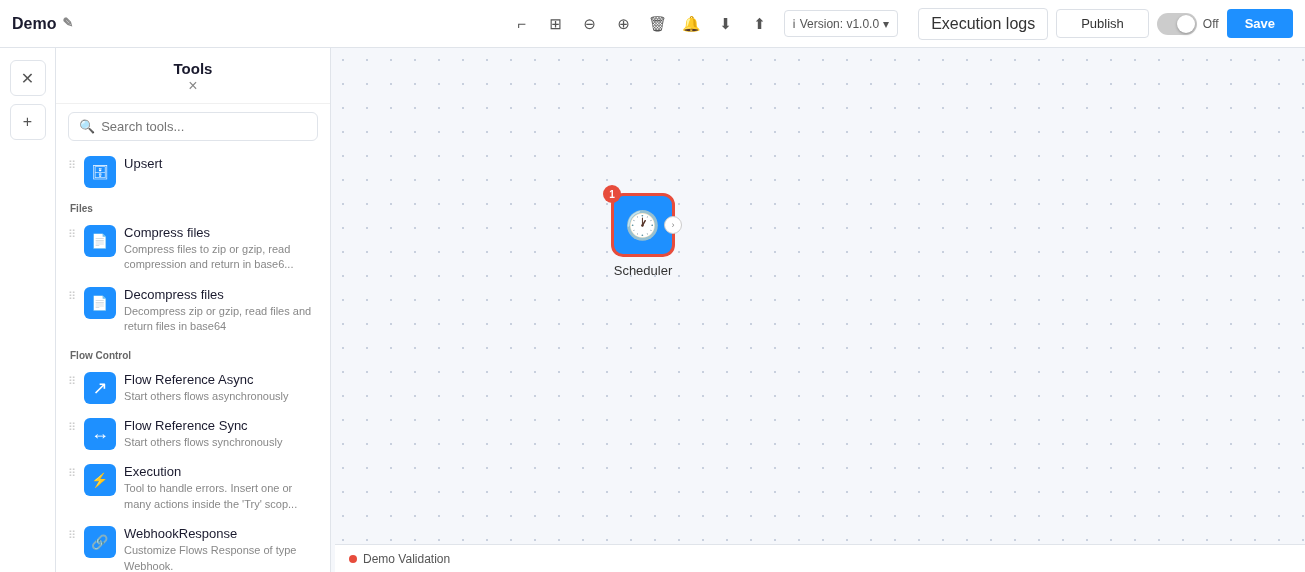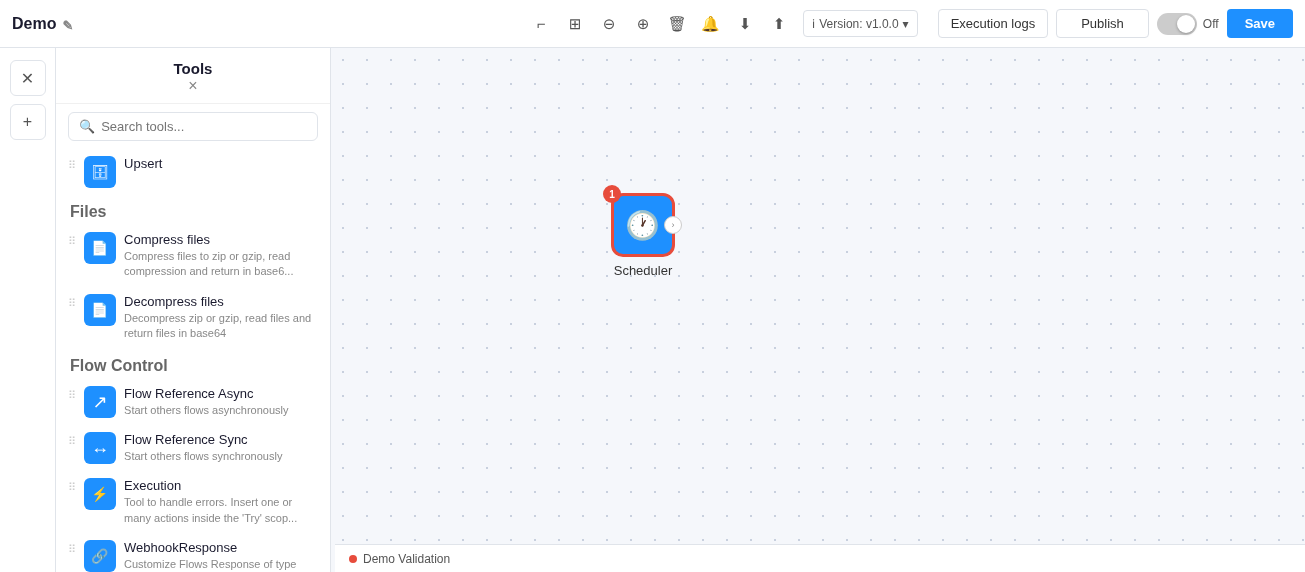--- a/index.html
+++ b/index.html
@@ -4,37 +4,37 @@
   <style>
     * { box-sizing: border-box; margin: 0; padding: 0; }
     body { font-family: -apple-system, BlinkMacSystemFont, 'Segoe UI', sans-serif; background: #f0f4f8; overflow: hidden; width: 1305px; height: 572px; }
 
     
     .topbar {
       display: flex; align-items: center; height: 48px;
       background: #fff; border-bottom: 1px solid #e0e4ea;
       padding: 0 12px; gap: 8px; position: relative; z-index: 10;
     }
-    .topbar-title { font-size: 16px; font-weight: 600; color: #1a1a2e; display: flex; align-items: flex-end; gap: 6px; }
+    .topbar-title { font-size: 16px; font-weight: 600; color: #1a1a2e; display: flex; align-items: flex-start; gap: 6px; }
     .edit-icon { font-size: 13px; color: #888; cursor: pointer; }
     .topbar-spacer { flex: 1; }
     .topbar-icons { display: flex; align-items: center; gap: 2px; }
     .topbar-icon-btn {
       width: 32px; height: 32px; display: flex; align-items: center; justify-content: center;
       border: none; background: none; cursor: pointer; border-radius: 4px; color: #555; font-size: 15px;
     }
     .version-badge {
       display: flex; align-items: center; gap: 4px; border: 1px solid #dce0e6;
       border-radius: 4px; padding: 4px 8px; font-size: 12px; color: #555; cursor: pointer;
       background: #fff;
     }
     .topbar-right { display: flex; align-items: center; gap: 8px; margin-left: 12px; }
     .exec-logs-btn {
       border: 1px solid #dce0e6; background: #fff; border-radius: 4px;
-      padding: 6px 12px; font-size: 13px; color: #333; cursor: pointer;
+      padding: 6px 12px; font-size: 16px; color: #333; cursor: pointer;
     }
     .publish-btn {
       border: 1px solid #dce0e6; background: #fff; border-radius: 4px;
       padding: 6px 24px; font-size: 13px; color: #333; cursor: pointer;
     }
     .toggle-wrapper { display: flex; align-items: center; gap: 6px; }
     .toggle {
       width: 40px; height: 22px; background: #ccc; border-radius: 11px; position: relative; cursor: pointer;
     }
     .toggle-knob {
@@ -74,21 +74,21 @@
     .tools-close { background: none; border: none; cursor: pointer; font-size: 16px; color: #888; }
     .tools-search {
       display: flex; align-items: center; margin: 8px 12px;
       border: 1px solid #e0e4ea; border-radius: 6px; padding: 6px 10px; gap: 6px;
     }
     .search-icon { color: #aaa; font-size: 13px; }
     .tools-search input {
       border: none; outline: none; font-size: 13px; color: #333; flex: 1; background: transparent;
     }
     .tools-list { overflow-y: auto; flex: 1; padding-bottom: 8px; }
-    .section-header { padding: 8px 14px 4px; font-size: 16px; color: #666; font-weight: 600; }
+    .section-header { padding: 8px 14px 4px; font-size: 10px; color: #666; font-weight: 600; }
     .tool-item {
       display: flex; align-items: flex-start; padding: 7px 12px; cursor: grab; gap: 8px;
       position: relative;
     }
     .drag-handle {
       color: #ccc; font-size: 11px; line-height: 1; padding-top: 4px; cursor: grab;
     }
     .tool-icon {
       width: 32px; height: 32px; border-radius: 6px; background: #1e90ff;
       display: flex; align-items: center; justify-content: center; color: #fff;

